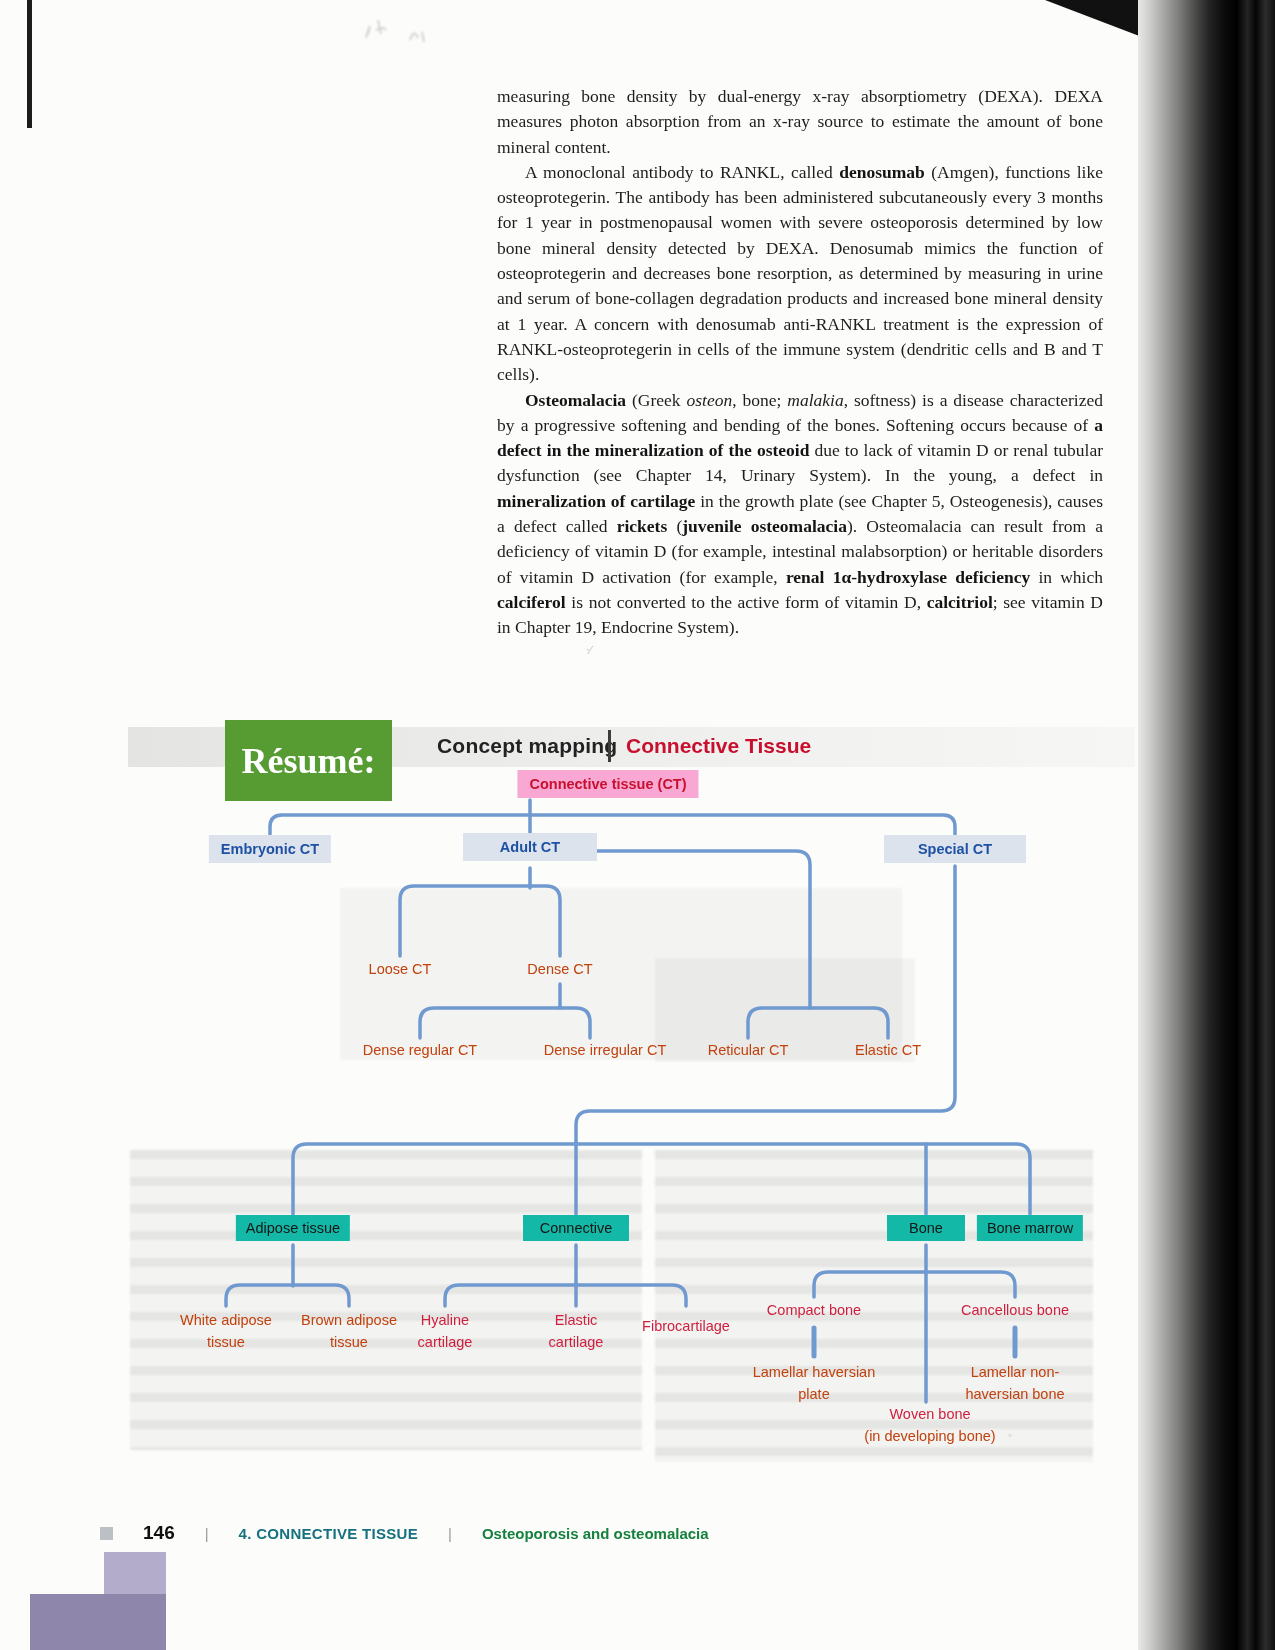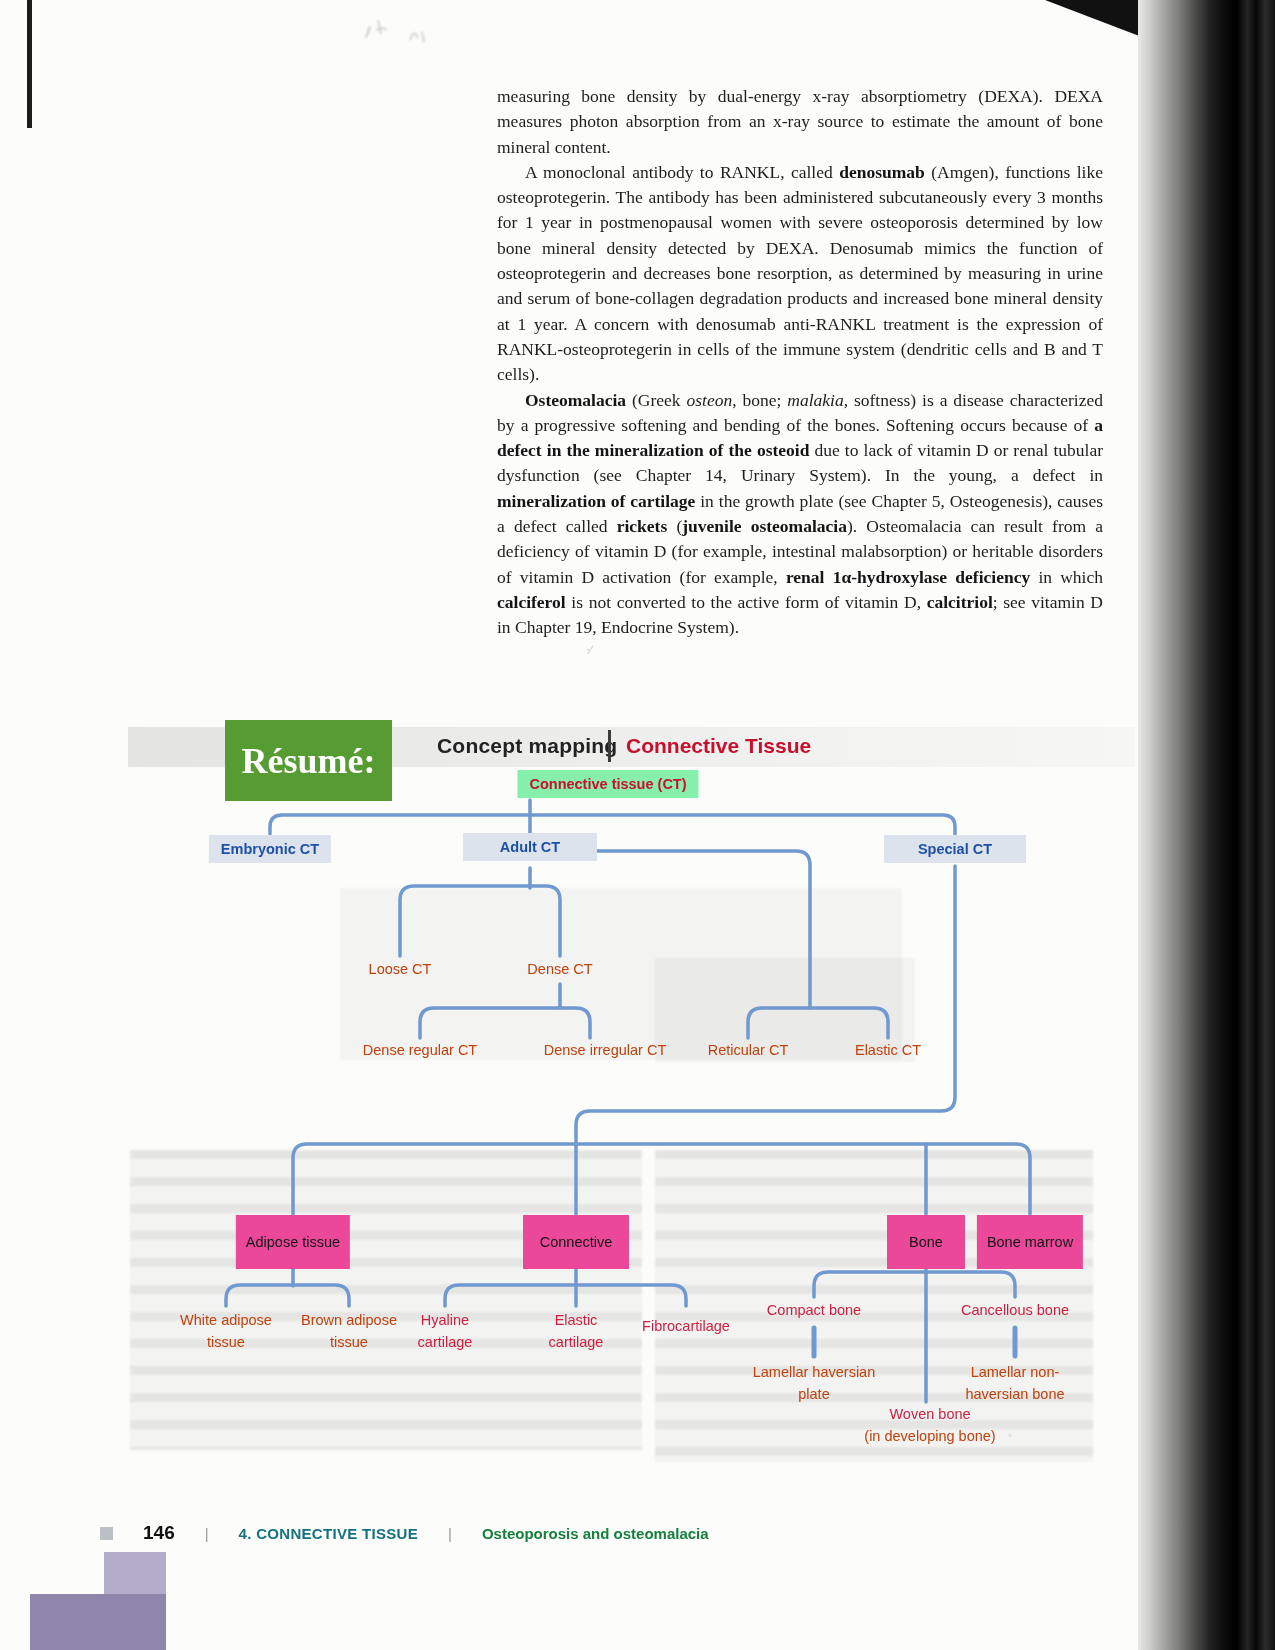--- a/index.html
+++ b/index.html
@@ -22,22 +22,22 @@
                 font-family:"Liberation Serif",serif;font-weight:bold;font-size:36px;}
   .concept-title{position:absolute;left:437px;top:734px;font-size:21px;font-weight:bold;
                  color:#222;letter-spacing:.2px;}
   .title-divider{position:absolute;left:608px;top:730px;width:3px;height:32px;background:#3c3c3c;}
   .concept-topic{position:absolute;left:626px;top:734px;font-size:21px;font-weight:bold;color:#c8102e;}
 
   
   .node{position:absolute;transform:translateX(-50%);text-align:center;
         font-size:14.5px;white-space:nowrap;z-index:3;}
   .cbox{background:#dde3ec;color:#1d51a5;font-weight:bold;padding:6px 12px;}
-  .root-box{background:#86efac;color:#c8102e;}
-  .ybox{background:#ec4899;color:#151515;padding:19px 10px;}
+  .root-box{background:#f9a8d4;color:#c8102e;}
+  .ybox{background:#14b8a6;color:#151515;padding:5px 10px;}
   .plain{color:#c2410c;}
   .redleaf{color:#cf1e3e;}
   .wrap{white-space:normal;line-height:1.5;}
 
   svg.connectors{position:absolute;left:0;top:0;z-index:2;pointer-events:none;}
 
   
   .ghost{position:absolute;z-index:1;background:rgba(128,128,128,0.07);
          filter:blur(1px);}
   .ghost.lines{background-image:repeating-linear-gradient(180deg,

